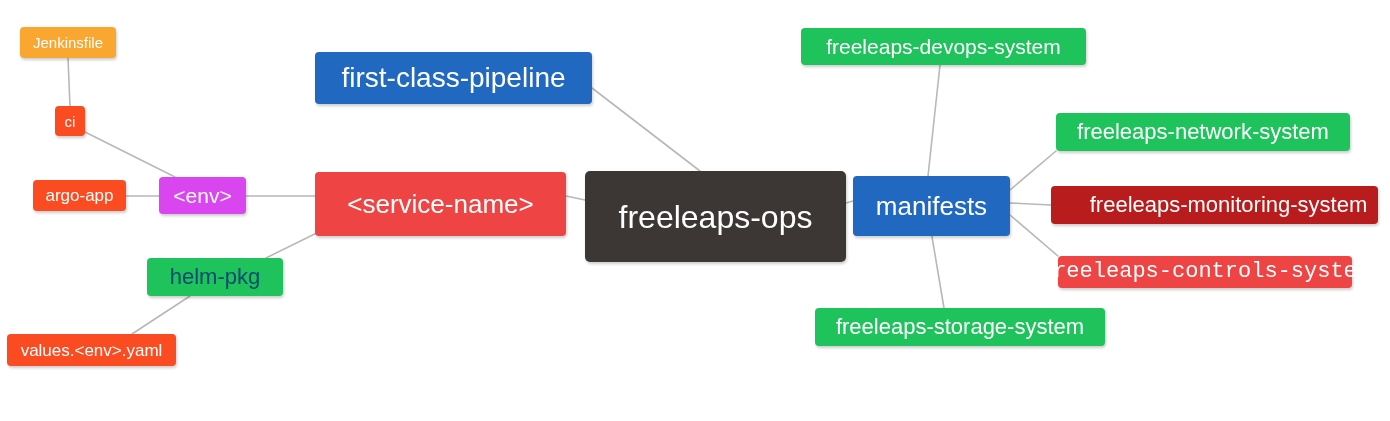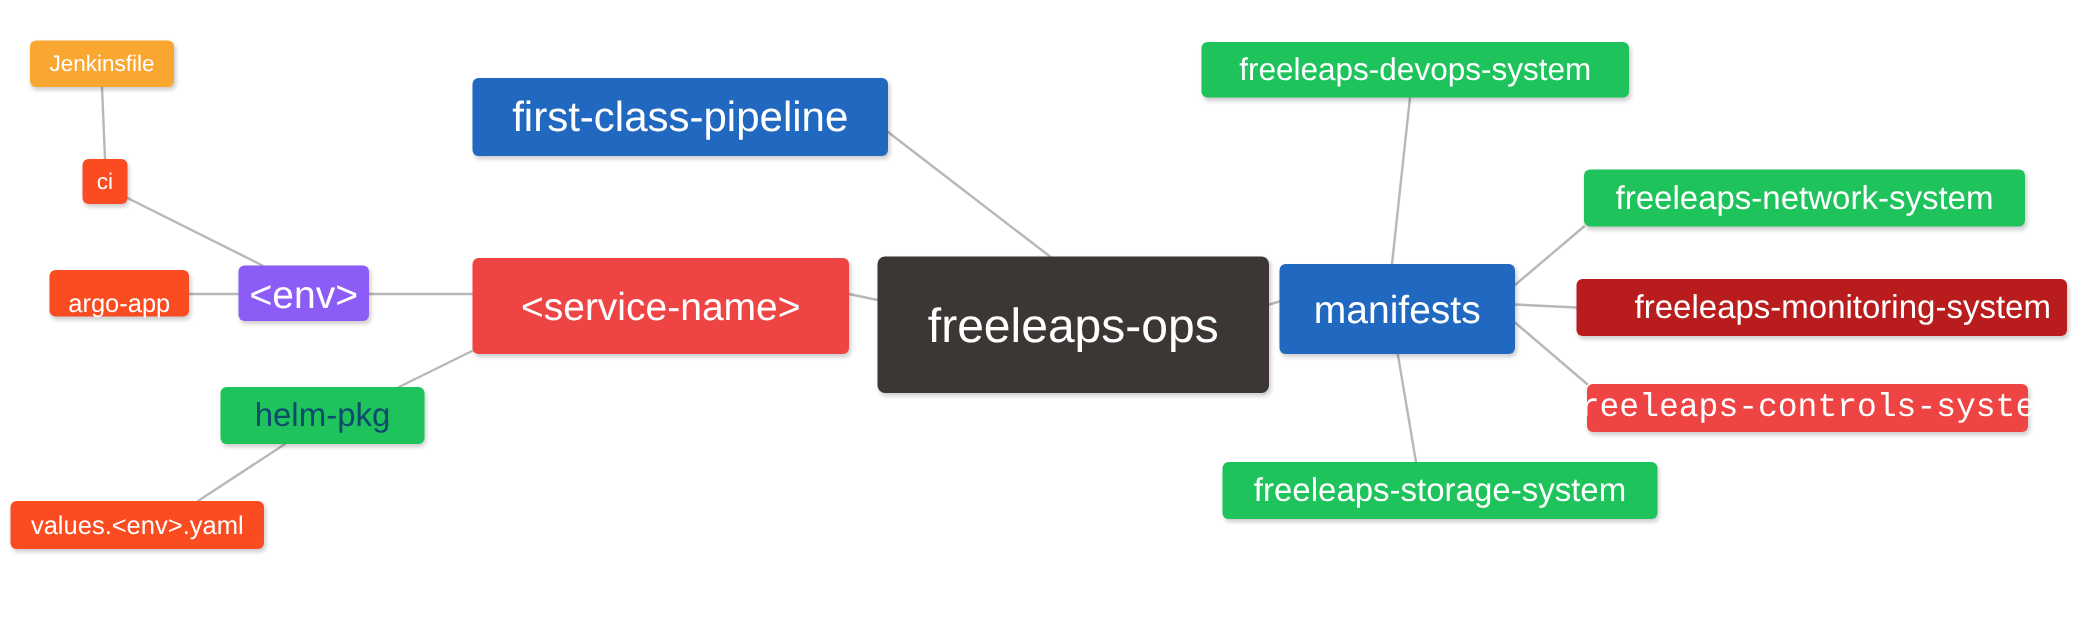--- a/index.html
+++ b/index.html
@@ -73,33 +73,33 @@
       </div>
       <div class="node" style="left: 315px; top: 36px; width: 277px; height: 52px; background: rgb(32, 104, 192); font-size: 28px; border-radius: 4px; color: rgb(255, 255, 255); margin-top: 16px;">
         <span class="node-label">first-class-pipeline</span>
       </div>
       <div class="node" style="left: 315px; top: 172px; width: 251px; height: 64px; background: #ef4444; font-size: 26px; border-radius: 4px; color: rgb(255, 255, 255);">
         <span class="node-label">&lt;service-name&gt;</span>
       </div>
       <div class="node" style="left: 853px; top: 176px; width: 157px; height: 60px; background: rgb(32, 104, 192); font-size: 26px; border-radius: 4px; color: rgb(255, 255, 255);">
         <span class="node-label">manifests</span>
       </div>
-      <div class="node" style="left: 159px; top: 177px; width: 87px; height: 37px; background: #8b5cf6; font-size: 26px; border-radius: 4px; color: rgb(255, 255, 255);">
+      <div class="node" style="left: 159px; top: 177px; width: 87px; height: 37px; background: #d946ef; font-size: 21px; border-radius: 4px; color: rgb(255, 255, 255);">
         <span class="node-label">&lt;env&gt;</span>
       </div>
       <div class="node" style="left: 147px; top: 258px; width: 136px; height: 38px; background: rgb(30, 195, 92); font-size: 22px; border-radius: 4px; color: #0c4a6e;">
         <span class="node-label">helm-pkg</span>
       </div>
       <div class="node" style="left: 20px; top: 27px; width: 96px; height: 31px; background: rgb(249, 167, 49); font-size: 15px; border-radius: 4px; color: rgb(255, 255, 255);">
         <span class="node-label">Jenkinsfile</span>
       </div>
       <div class="node" style="left: 55px; top: 106px; width: 30px; height: 30px; background: rgb(250, 75, 33); font-size: 15px; border-radius: 4px; color: rgb(255, 255, 255);">
         <span class="node-label">ci</span>
       </div>
-      <div class="node" style="left: 33px; top: 180px; width: 93px; height: 31px; background: rgb(250, 75, 33); font-size: 17px; border-radius: 4px; color: rgb(255, 255, 255); align-items: flex-end;">
+      <div class="node" style="left: 33px; top: 180px; width: 93px; height: 31px; background: rgb(250, 75, 33); font-size: 17px; border-radius: 4px; color: rgb(255, 255, 255);">
         <span class="node-label">argo-app</span>
       </div>
       <div class="node" style="left: 7px; top: 334px; width: 169px; height: 32px; background: rgb(250, 75, 33); font-size: 17px; border-radius: 4px; color: rgb(255, 255, 255);">
         <span class="node-label">values.&lt;env&gt;.yaml</span>
       </div>
       <div class="node" style="left: 801px; top: 28px; width: 285px; height: 37px; background: rgb(30, 195, 92); font-size: 21px; border-radius: 4px; color: rgb(255, 255, 255);">
         <span class="node-label">freeleaps-devops-system</span>
       </div>
       <div class="node" style="left: 1056px; top: 113px; width: 294px; height: 38px; background: rgb(30, 195, 92); font-size: 22px; border-radius: 4px; color: rgb(255, 255, 255); text-align: center;">
         <span class="node-label">freeleaps-network-system</span>

